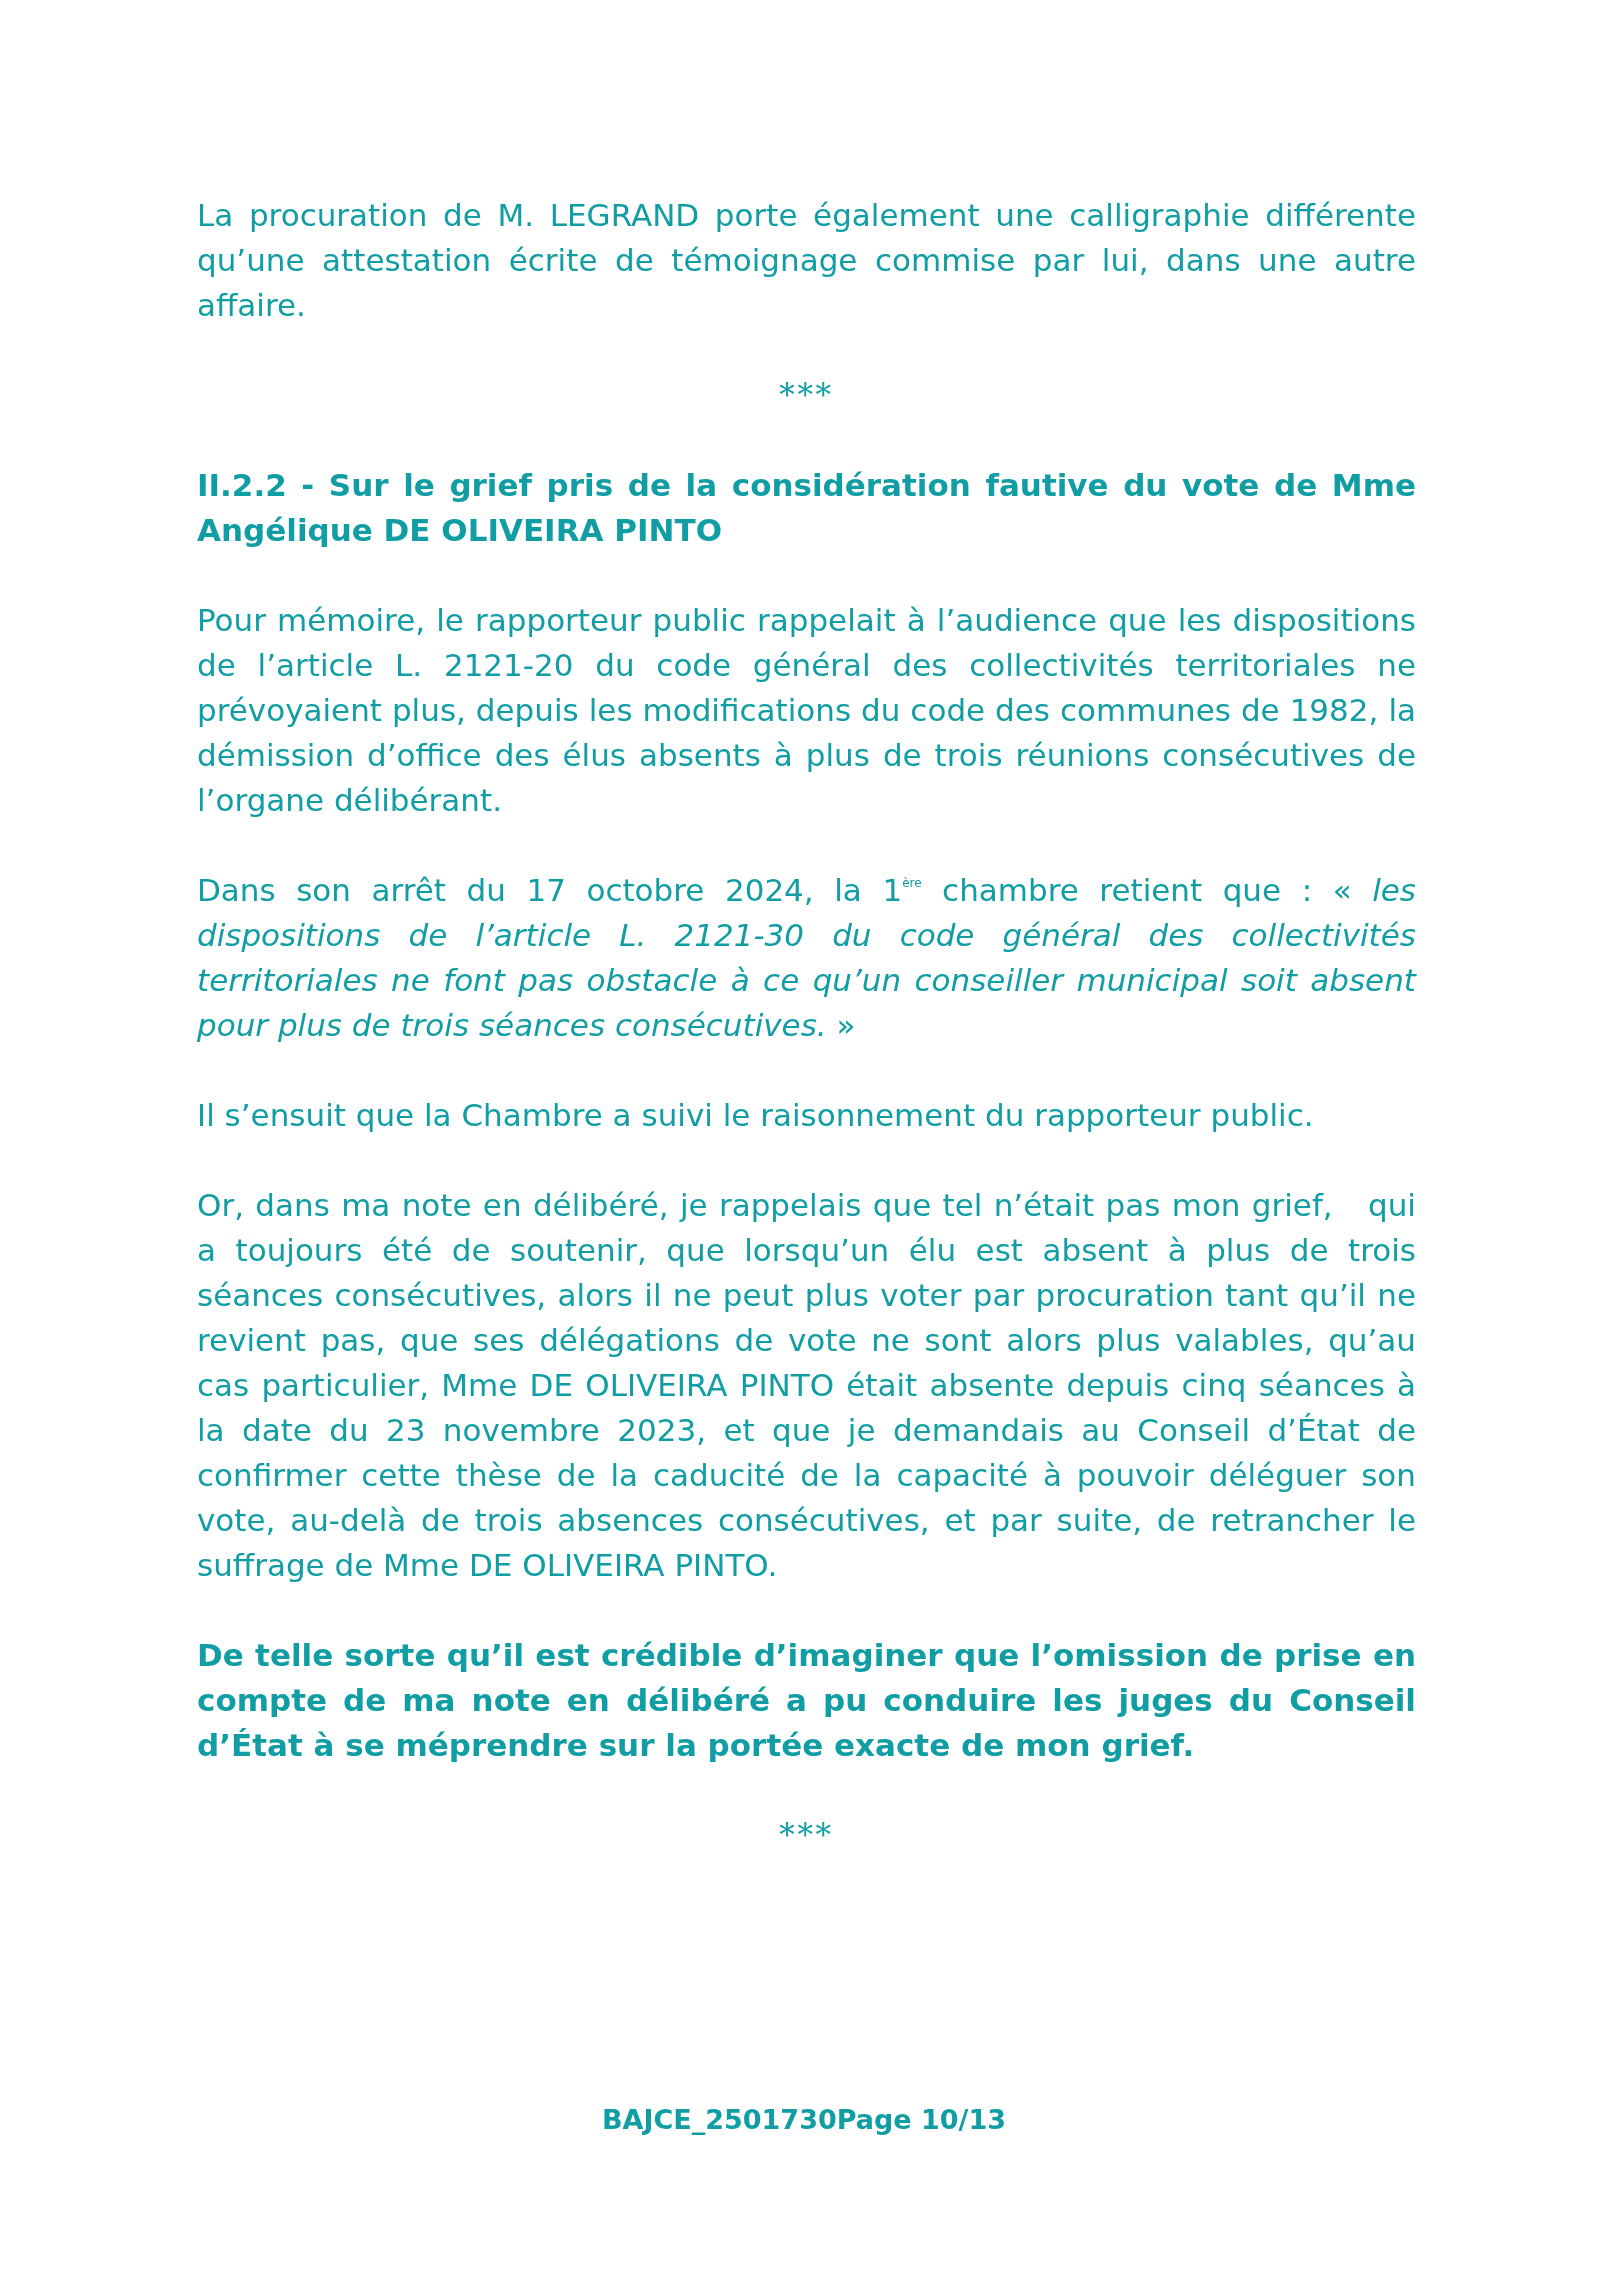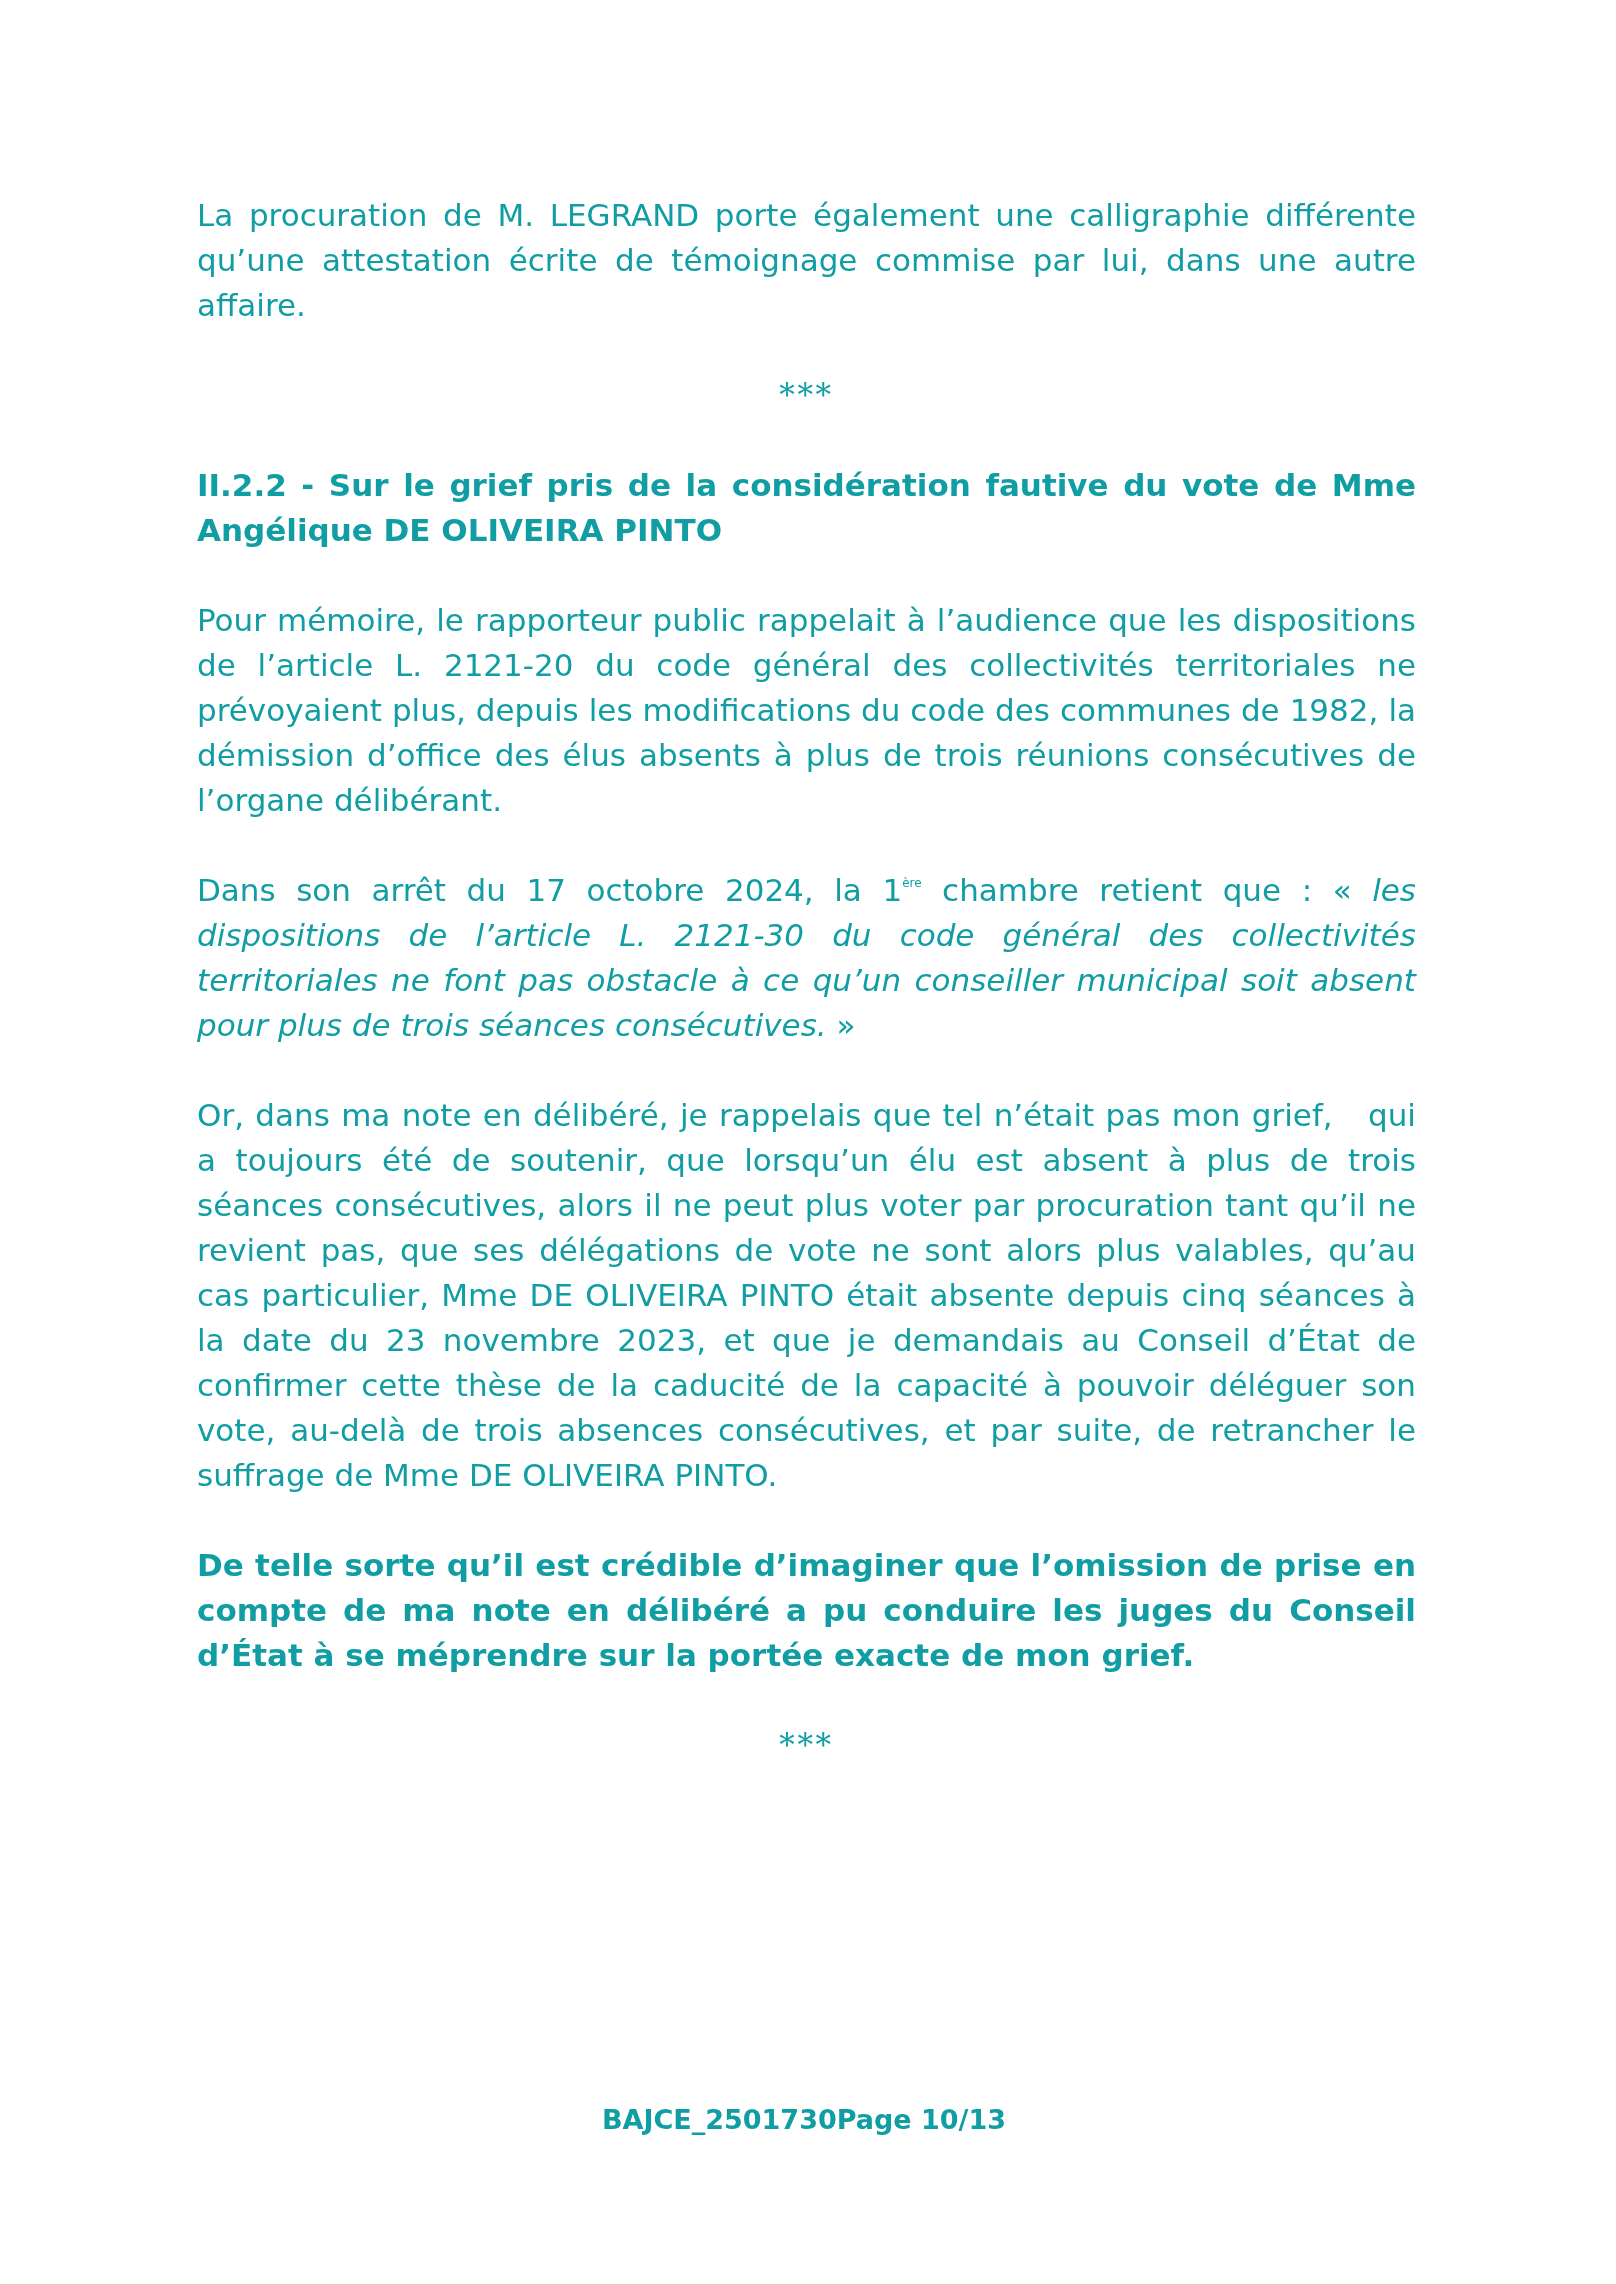--- a/index.html
+++ b/index.html
@@ -28,20 +28,21 @@
 </head>
 <body>
 
 <div class="page">
   <div class="content">
     <p class="p">La procuration de M. LEGRAND porte également une calligraphie différente qu’une attestation écrite de témoignage commise par lui, dans une autre affaire.</p>
     <p class="sep">***</p>
     <p class="heading">II.2.2 - Sur le grief pris de la considération fautive du vote de Mme Angélique DE OLIVEIRA PINTO</p>
     <p class="p">Pour mémoire, le rapporteur public rappelait à l’audience que les dispositions de l’article L. 2121-20 du code général des collectivités territoriales ne prévoyaient plus, depuis les modifications du code des communes de 1982, la démission d’office des élus absents à plus de trois réunions consécutives de l’organe délibérant.</p>
     <p class="p"><span>Dans son arrêt du 17 octobre 2024, la 1</span><span class="sup">ère</span><span> chambre retient que : « </span><span class="i">les dispositions de l’article L. 2121-30 du code général des collectivités territoriales ne font pas obstacle à ce qu’un conseiller municipal soit absent pour plus de trois séances consécutives.</span><span> »</span></p>
+    <p class="p">Il s’ensuit que la Chambre a suivi le raisonnement du rapporteur public.</p>
     <p class="p"><span>Or, dans ma note en délibéré, je rappelais que tel n’était pas mon grief, </span><span class="u">qui a toujours été de soutenir, que lorsqu’un élu est absent à plus de trois séances consécutives, alors il ne peut plus voter par procuration tant qu’il ne revient pas, que ses délégations de vote ne sont alors plus valables</span><span>, qu’au cas particulier, Mme DE OLIVEIRA PINTO était absente depuis cinq séances à la date du 23 novembre 2023, et que je demandais au Conseil d’État de confirmer cette thèse de la caducité de la capacité à pouvoir déléguer son vote, au-delà de trois absences consécutives, et par suite, de retrancher le suffrage de Mme DE OLIVEIRA PINTO.</span></p>
     <p class="p b">De telle sorte qu’il est crédible d’imaginer que l’omission de prise en compte de ma note en délibéré a pu conduire les juges du Conseil d’État à se méprendre sur la portée exacte de mon grief.</p>
     <p class="sep">***</p>
   </div>
   <div class="footer">
     <span>BAJCE_2501730</span>
     <span>Page 10/13</span>
   </div>
 </div>
 

